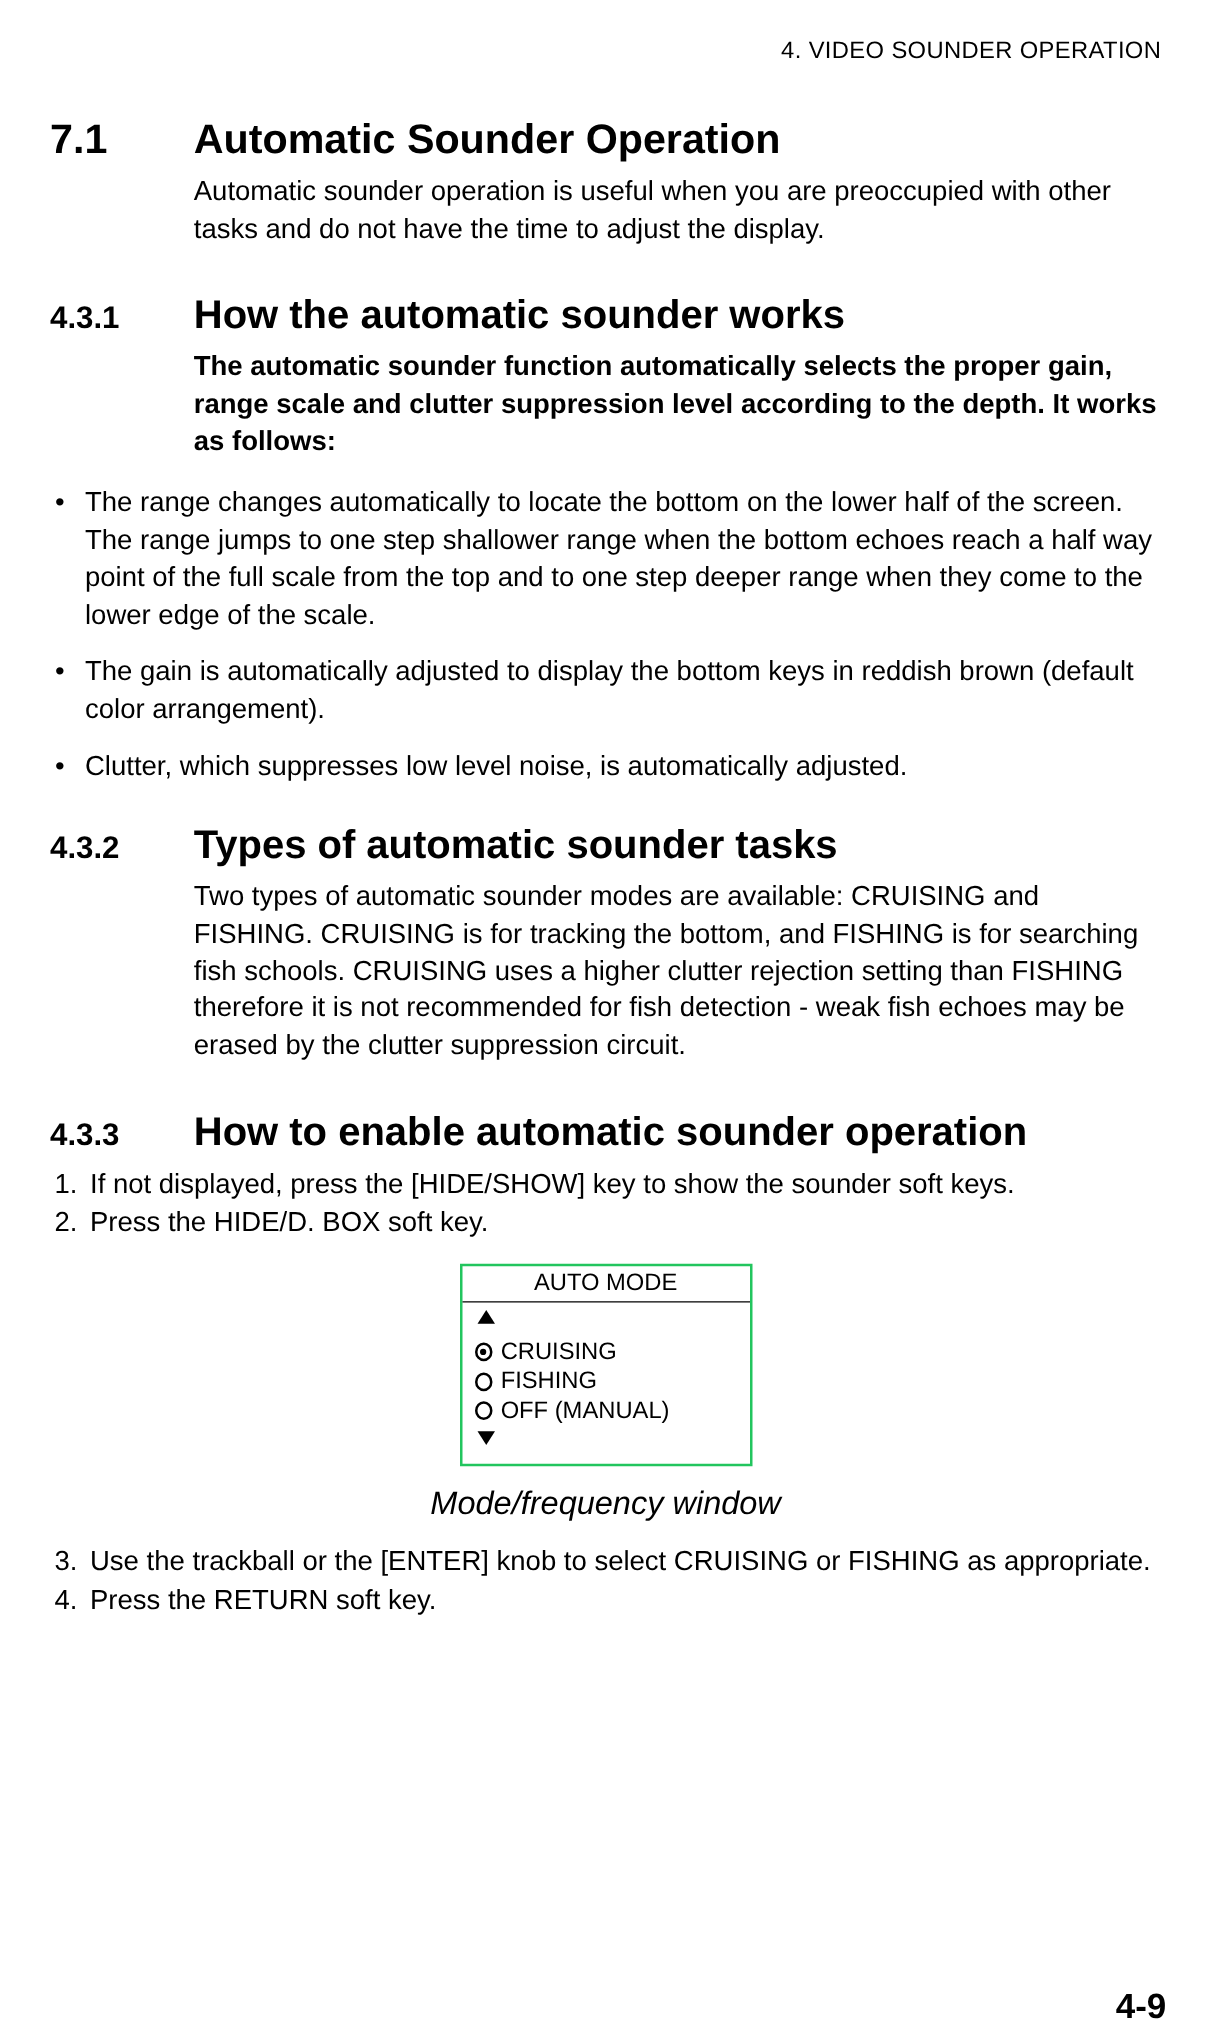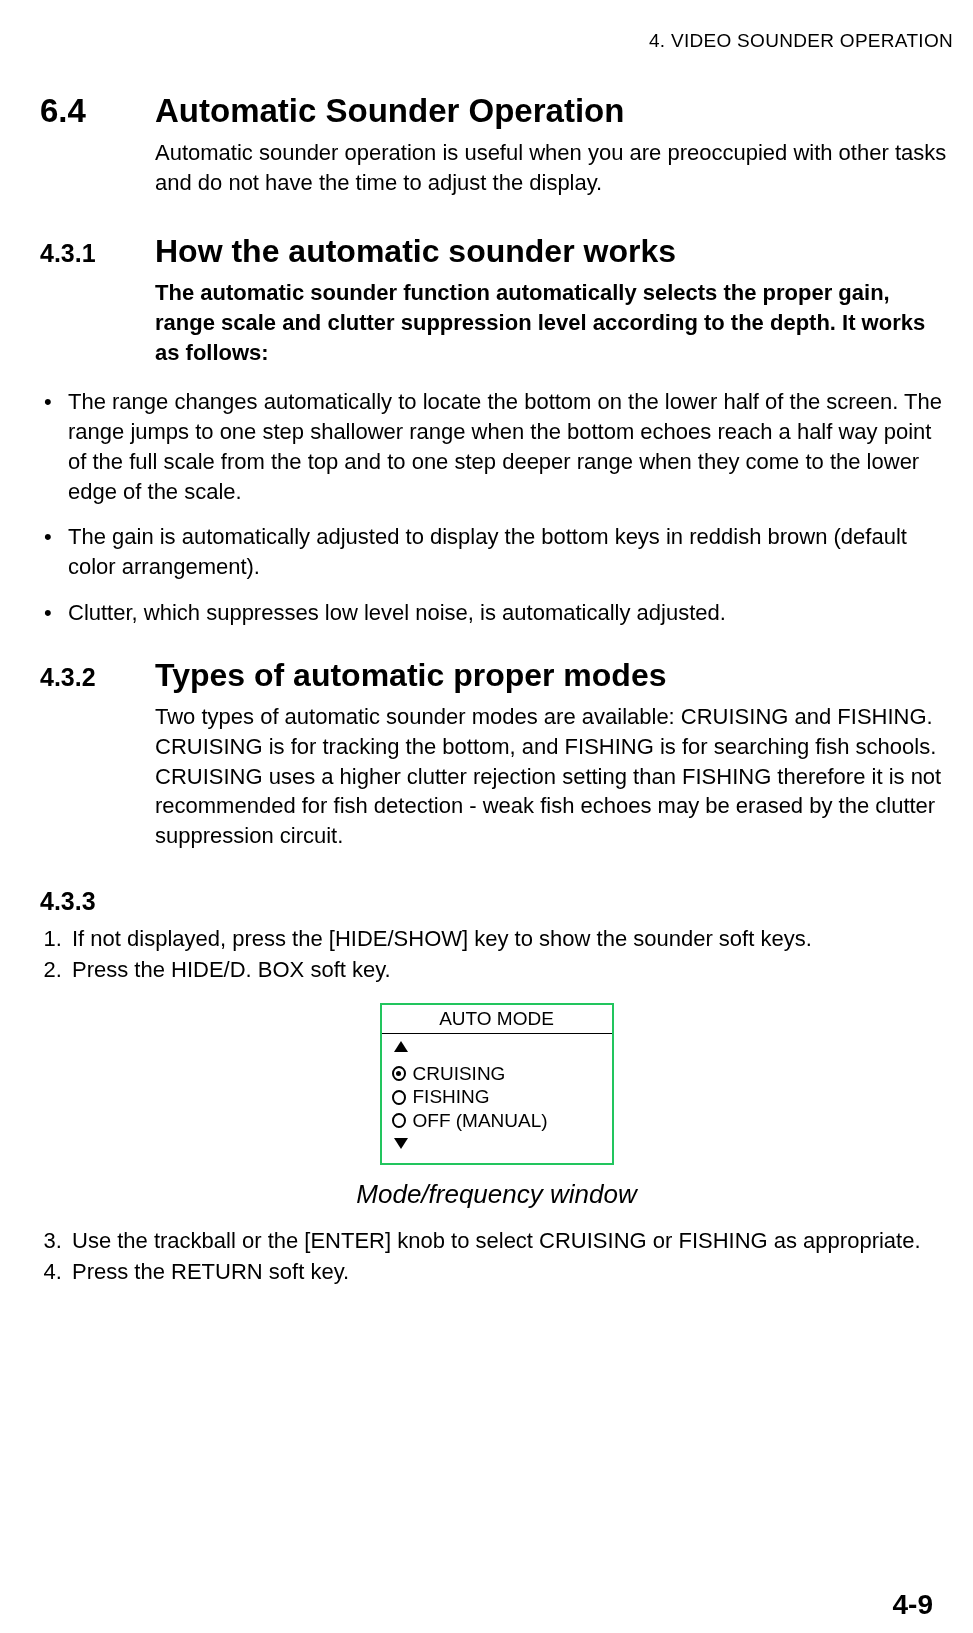--- a/index.html
+++ b/index.html
@@ -6,21 +6,21 @@
     font-family: Arial, Helvetica, sans-serif;
     margin: 0;
     padding: 0;
     background: #fff;
     color: #000;
   }
   .page {
     width: 973px;
     height: 1633px;
     box-sizing: border-box;
-    padding: 30px 20px 30px 40px;
+    padding: 30px 44px 30px 40px;
     position: relative;
   }
   .running-head {
     text-align: right;
     font-size: 19px;
     margin-bottom: 40px;
     letter-spacing: 0.3px;
   }
   .sec-row {
     display: flex;
@@ -167,44 +167,45 @@
   }
 </style>
 </head>
 <body>
 
 <div class="page">
 
   <div class="running-head">4. VIDEO SOUNDER OPERATION</div>
 
   <div class="sec-row">
-    <div class="sec-num-main">6.4</div>
+    <div class="sec-num-main">7.1</div>
     <div class="sec-title-main">Automatic Sounder Operation</div>
   </div>
   <div class="body-indent intro-para">Automatic sounder operation is useful when you are preoccupied with other tasks and do not have the time to adjust the display.</div>
 
   <div class="sec-row">
     <div class="sec-num-sub">4.3.1</div>
     <div class="sec-title-sub">How the automatic sounder works</div>
   </div>
   <div class="body-indent sub-para">The automatic sounder function automatically selects the proper gain, range scale and clutter suppression level according to the depth. It works as follows:</div>
   <ul class="bullets body-indent">
     <li>The range changes automatically to locate the bottom on the lower half of the screen. The range jumps to one step shallower range when the bottom echoes reach a half way point of the full scale from the top and to one step deeper range when they come to the lower edge of the scale.</li>
     <li>The gain is automatically adjusted to display the bottom keys in reddish brown (default color arrangement).</li>
     <li>Clutter, which suppresses low level noise, is automatically adjusted.</li>
   </ul>
 
   <div class="sec-row">
     <div class="sec-num-sub">4.3.2</div>
-    <div class="sec-title-sub">Types of automatic proper modes</div>
+    <div class="sec-title-sub">Types of automatic sounder tasks</div>
   </div>
   <div class="body-indent intro-para">Two types of automatic sounder modes are available: CRUISING and FISHING. CRUISING is for tracking the bottom, and FISHING is for searching fish schools. CRUISING uses a higher clutter rejection setting than FISHING therefore it is not recommended for fish detection - weak fish echoes may be erased by the clutter suppression circuit.</div>
 
   <div class="sec-row">
     <div class="sec-num-sub">4.3.3</div>
+    <div class="sec-title-sub">How to enable automatic sounder operation</div>
   </div>
 
   <ol class="steps body-indent">
     <li>If not displayed, press the [HIDE/SHOW] key to show the sounder soft keys.</li>
     <li>Press the HIDE/D. BOX soft key.</li>
   </ol>
 
   <div class="figure-wrap">
     <div class="auto-mode-box">
       <div class="amb-title">AUTO MODE</div>

